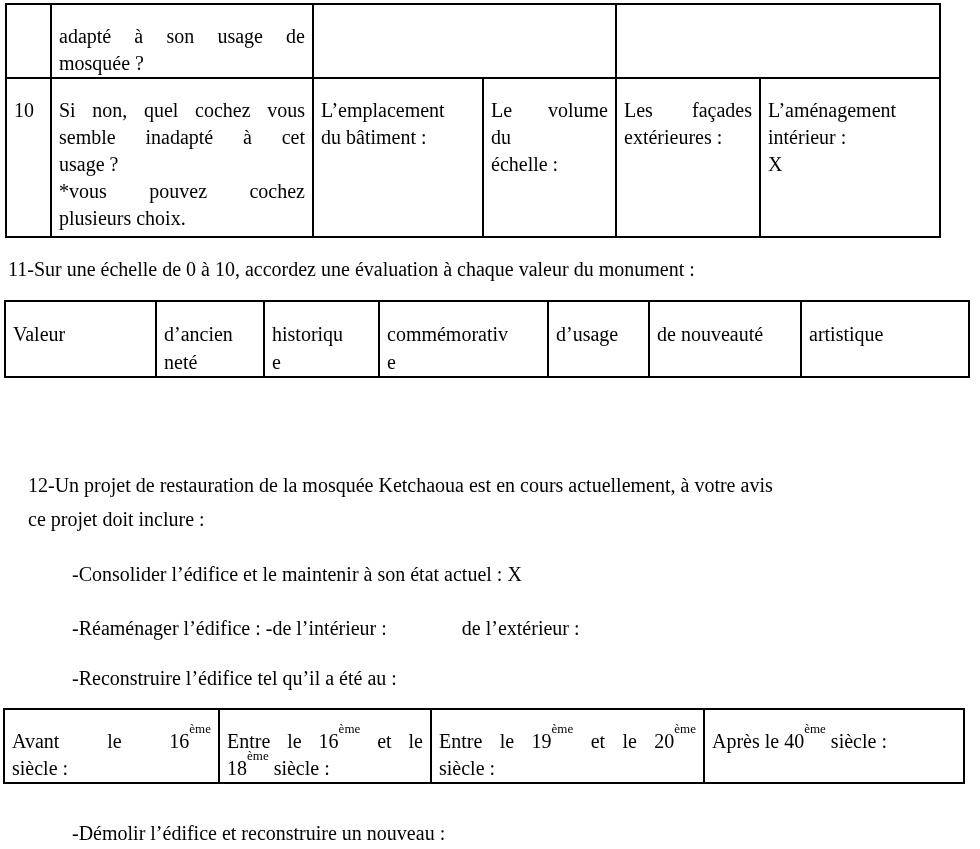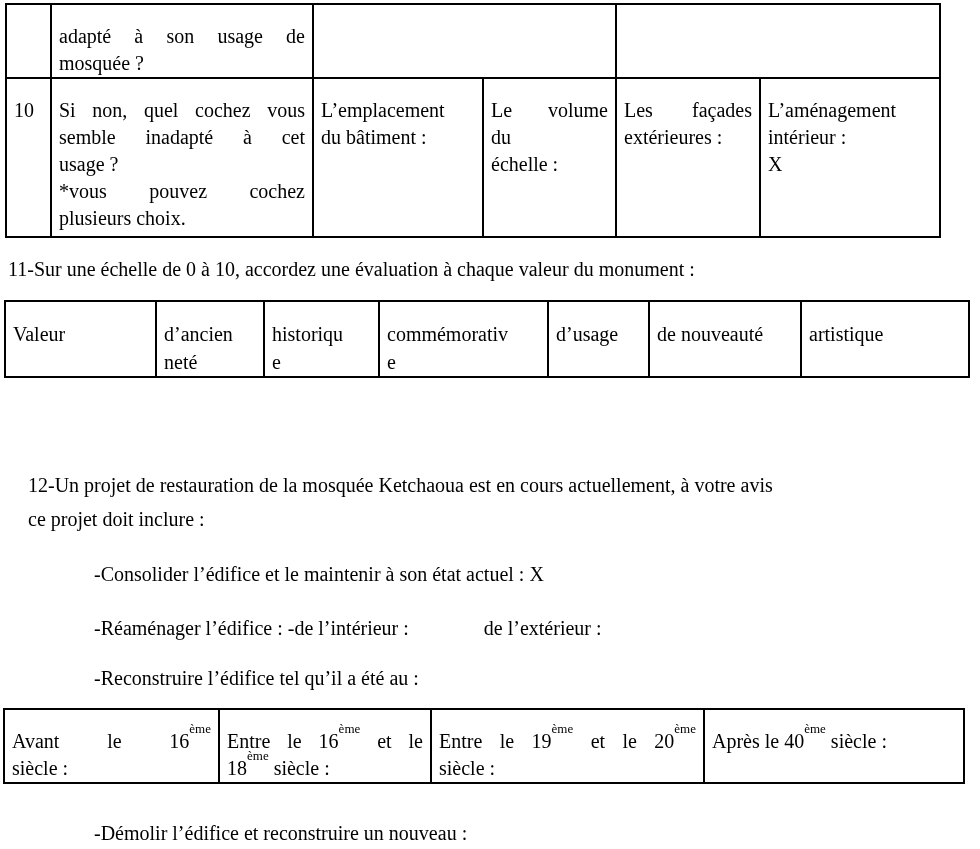--- a/index.html
+++ b/index.html
@@ -41,21 +41,21 @@
   .jl { text-align: justify; text-align-last: justify; }
   .ln { display: block; }
   sup.eme {
     font-size: 13px;
     line-height: 0;
     position: relative;
     top: -7px;
   }
   .para { line-height: 28px; }
   #p12 { line-height: 34px; white-space: pre-line; }
-  .bullet { line-height: 28px; white-space: pre; margin-left: 22px; }
+  .bullet { line-height: 28px; white-space: pre; }
 </style>
 </head>
 <body>
 
 <table id="t1" class="abs" style="top:3px; left:5px;">
   <colgroup>
     <col style="width:45px">
       <col style="width:262px">
       <col style="width:170px">
     <col style="width:133px">

